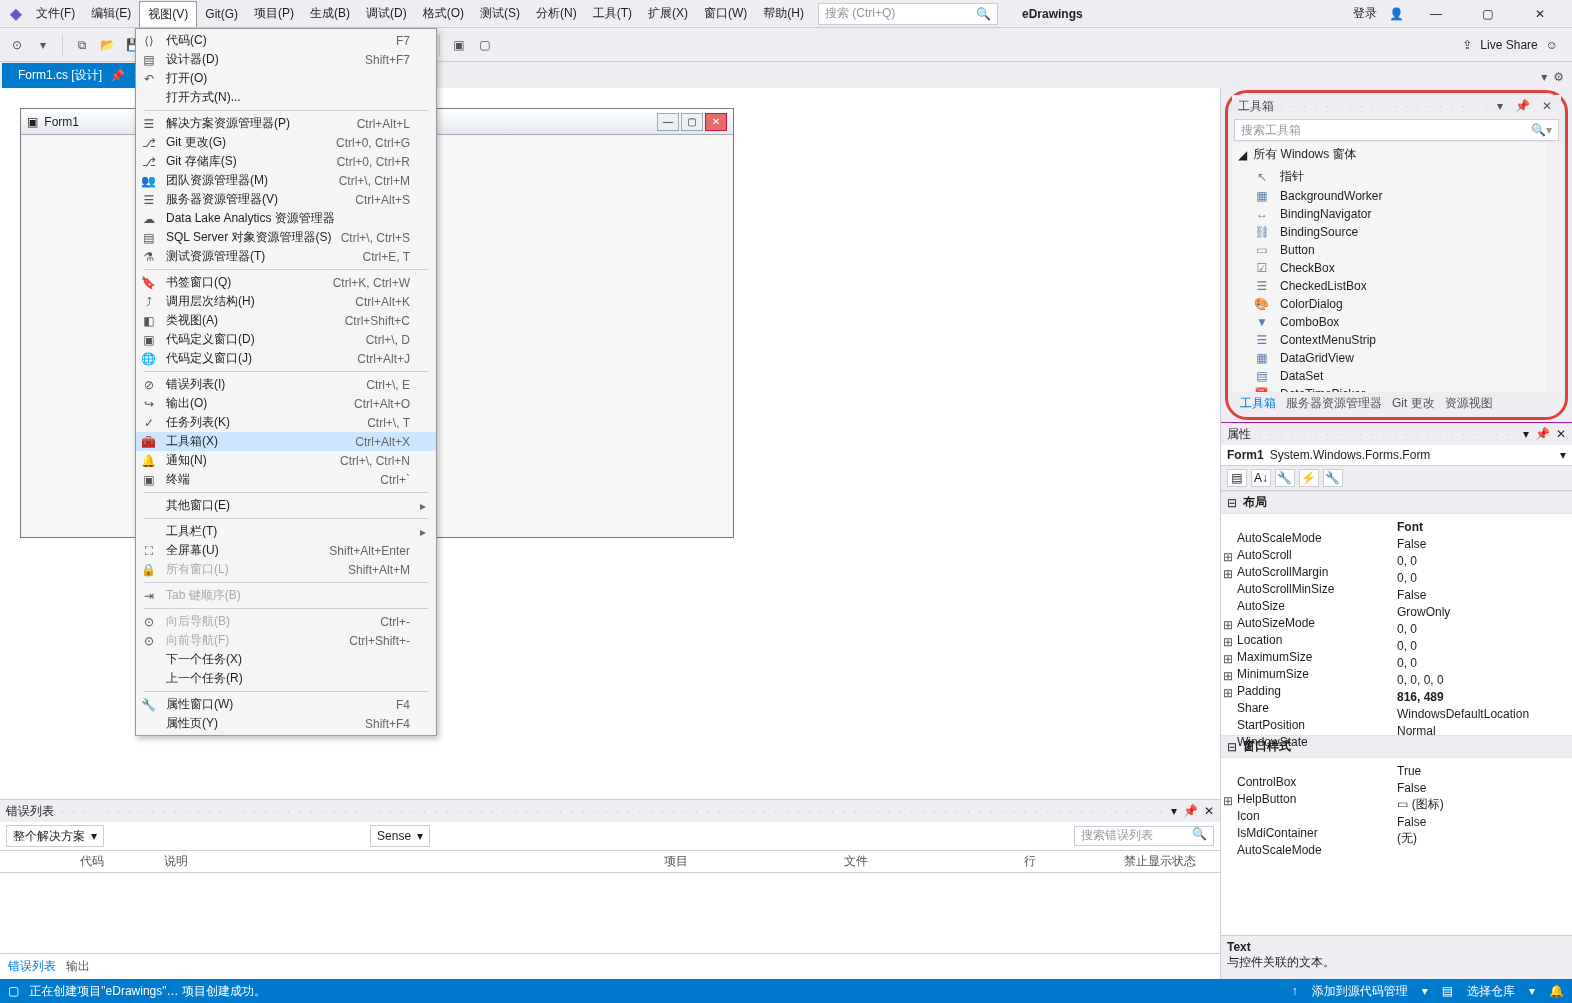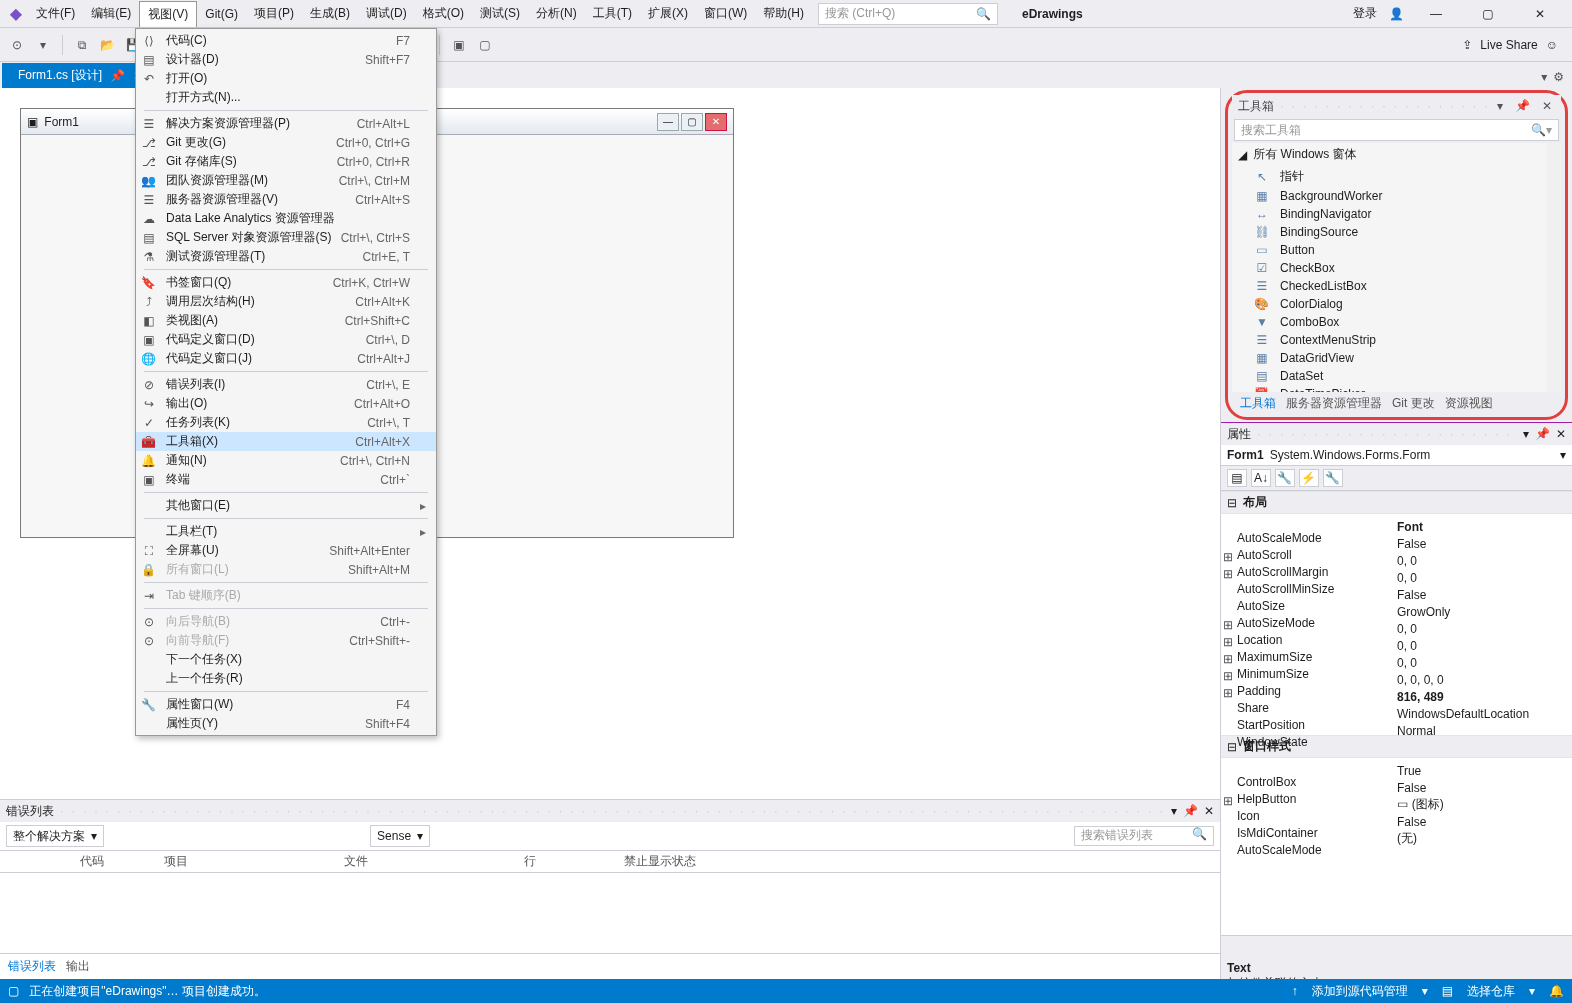--- a/index.html
+++ b/index.html
@@ -56,21 +56,21 @@
 .props-iconbar { display: flex; gap: 4px; padding: 3px 6px; border-bottom: 1px solid #ccced5; }
 .props-iconbar .pi { width: 20px; height: 18px; border: 1px solid #ccced5; display: flex; align-items: center; justify-content: center; background: #fdfdfd; }
 .props-grid { flex: 1; overflow: hidden; background: #fff; }
 .props-cat { background: #eeeef2; padding: 2px 6px; display: flex; align-items: center; gap: 6px; border-top: 1px solid #e4e4e8; border-bottom: 1px solid #e4e4e8; }
 .props-row { display: flex; align-items: center; height: 17px; }
 .props-row .exp { width: 14px; text-align: center; color: #555; }
 .props-row .k { width: 158px; padding-left: 2px; margin-top: 30px; }
 .props-row .v { flex: 1; padding-left: 4px; margin-top: 8px; }
 .props-row .v.bold { font-weight: 700; }
 .props-desc { border-top: 1px solid #ccced5; padding: 4px 6px; height: 44px; }
-.props-desc .t { font-weight: 700; margin-top: 21px; }
+.props-desc .t { font-weight: 700; }
 .bottom-panel { position: absolute; left: 0; right: 352px; bottom: 24px; height: 180px; background: #fff; border-top: 1px solid #ccced5; display: flex; flex-direction: column; }
 .bp-header { height: 22px; background: #eeeef2; display: flex; align-items: center; padding: 0 6px; gap: 6px; }
 .bp-header .phdots { flex: 1; color: #ccc; letter-spacing: 2px; overflow: hidden; white-space: nowrap; }
 .bp-filterrow { display: flex; align-items: center; gap: 6px; padding: 3px 6px; border-bottom: 1px solid #ccced5; }
 .bp-search { margin-left: auto; width: 140px; height: 20px; border: 1px solid #ccced5; display: flex; align-items: flex-start; padding: 0 6px; color: #999; }
 .bp-cols { display: flex; border-bottom: 1px solid #ccced5; padding: 2px 6px; gap: 60px; color: #555; }
 .bp-tabs { margin-top: auto; display: flex; gap: 10px; padding: 4px 8px; border-top: 1px solid #ccced5; color: #555; }
 .bp-tabs .active { color: #0078d4; }
 .statusbar { position: absolute; left: 0; right: 0; bottom: 0; height: 24px; background: #007acc; color: #fff; display: flex; align-items: center; padding: 0 8px; gap: 10px; }
 .statusbar .sr { margin-left: auto; display: flex; align-items: center; gap: 14px; }
@@ -609,20 +609,21 @@
       <span>▾</span>
     </div>
     <div class="bp-search">
       <span>搜索错误列表</span>
       <span style="margin-left:auto">🔍</span>
     </div>
   </div>
   <div class="bp-cols">
     <span style="width:14px"></span>
     <span>代码</span>
+    <span style="flex:1">说明</span>
     <span style="width:120px">项目</span>
     <span style="width:120px">文件</span>
     <span style="width:40px">行</span>
     <span style="width:90px">禁止显示状态</span>
   </div>
   <div class="bp-tabs">
     <span class="active">错误列表</span>
     <span>输出</span>
   </div>
 </div>

